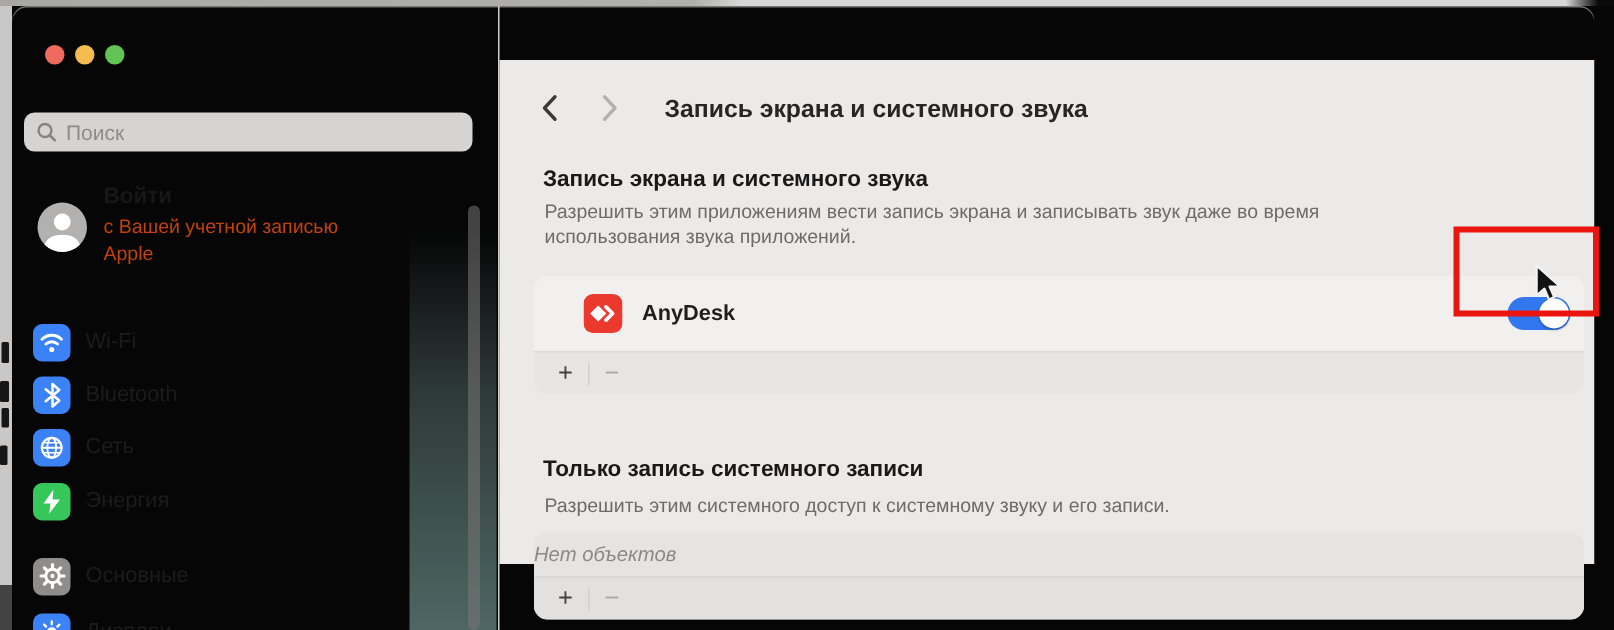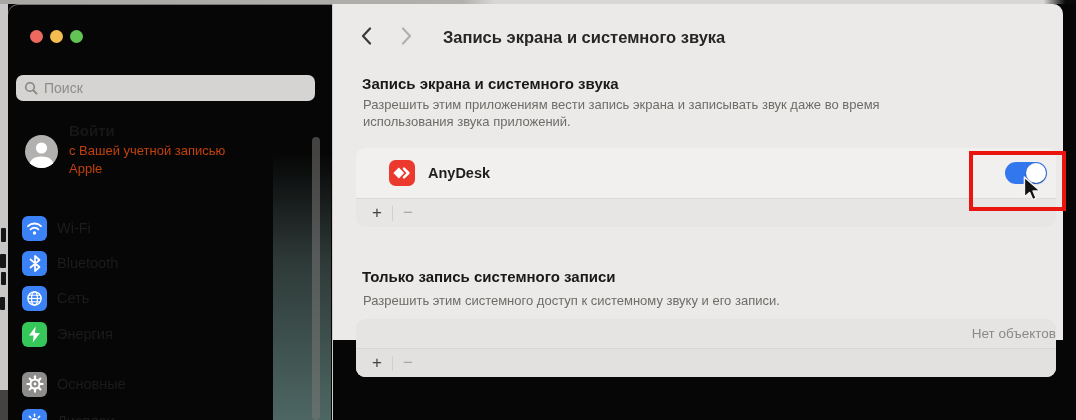--- a/index.html
+++ b/index.html
@@ -66,21 +66,21 @@
     display:flex; align-items:center; justify-content:center;
   }
   .nav-label { font-size:14.5px; color:#1c1c1c; }
 
   .scrollbar {
     position:absolute; left:304px; top:133px; width:8px; height:283px;
     border-radius:4px; background:rgba(120,118,116,.55);
   }
 
   
-  .main { position:relative; flex:1; background:#eceae9; height:336px; }
+  .main { position:relative; flex:1; background:#eceae9; height:336px;margin-top:36px; }
   .nav-btn { position:absolute; top:21px; width:22px; height:22px; display:flex; align-items:center; justify-content:center; }
   .page-title { position:absolute; left:110px; top:24px; font-size:16.5px; font-weight:700; color:#272625; }
 
   .sec-heading { position:absolute; left:29px; font-size:15px; font-weight:700; color:#191919; }
   .sec-desc { position:absolute; left:30px; font-size:13px; line-height:17px; color:#6e6c68; }
 
   .card {
     position:absolute; left:23px; width:700px; border-radius:9px; overflow:hidden;
   }
   .card1 { top:144px; background:#f1f0ee; }
@@ -98,21 +98,21 @@
   .toggle {
     position:absolute; right:9px; top:14px; width:42px; height:22px;
     border-radius:11px; background:#3277ee;
   }
   .knob {
     position:absolute; right:1px; top:1px; width:20px; height:20px;
     border-radius:50%; background:#fff; box-shadow:0 1px 2px rgba(0,0,0,.35);
   }
 
   .card2 { top:315px; background:#e6e4e2; }
-  .empty-row { height:29px; display:flex; align-items:center; justify-content:flex-end; }
+  .empty-row { height:29px; display:flex; align-items:center; justify-content:flex-start;font-style:italic; }
   .empty-label { font-size:13.5px; color:#8b8987; }
   .card2 .card-footer { background:#e3e1df; border-top:1px solid #d8d6d4; }
 
   
   .red-box {
     position:absolute; left:969px; top:151px; width:97px; height:60px;
     border:4px solid #e9150e; z-index:30;
   }
   .cursor { position:absolute; left:1022px; top:176px; z-index:31; }
 </style>

